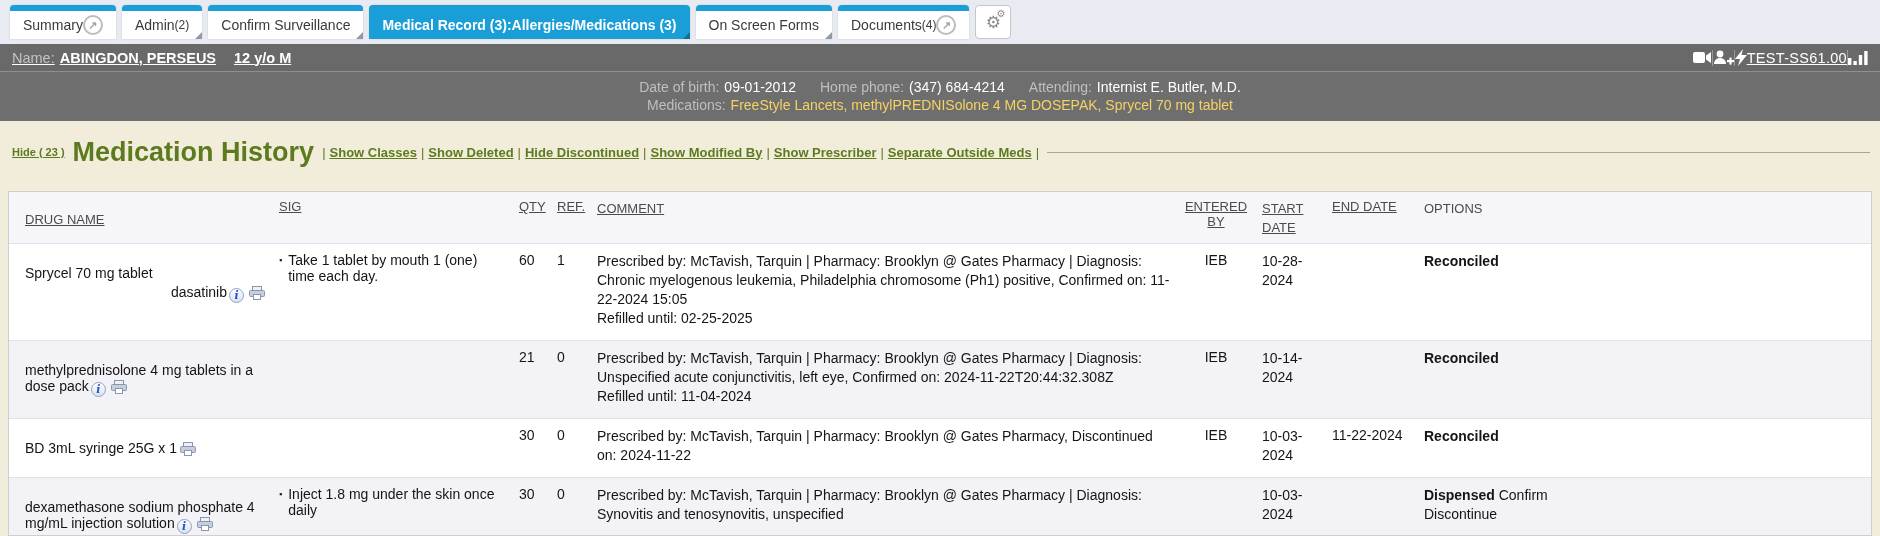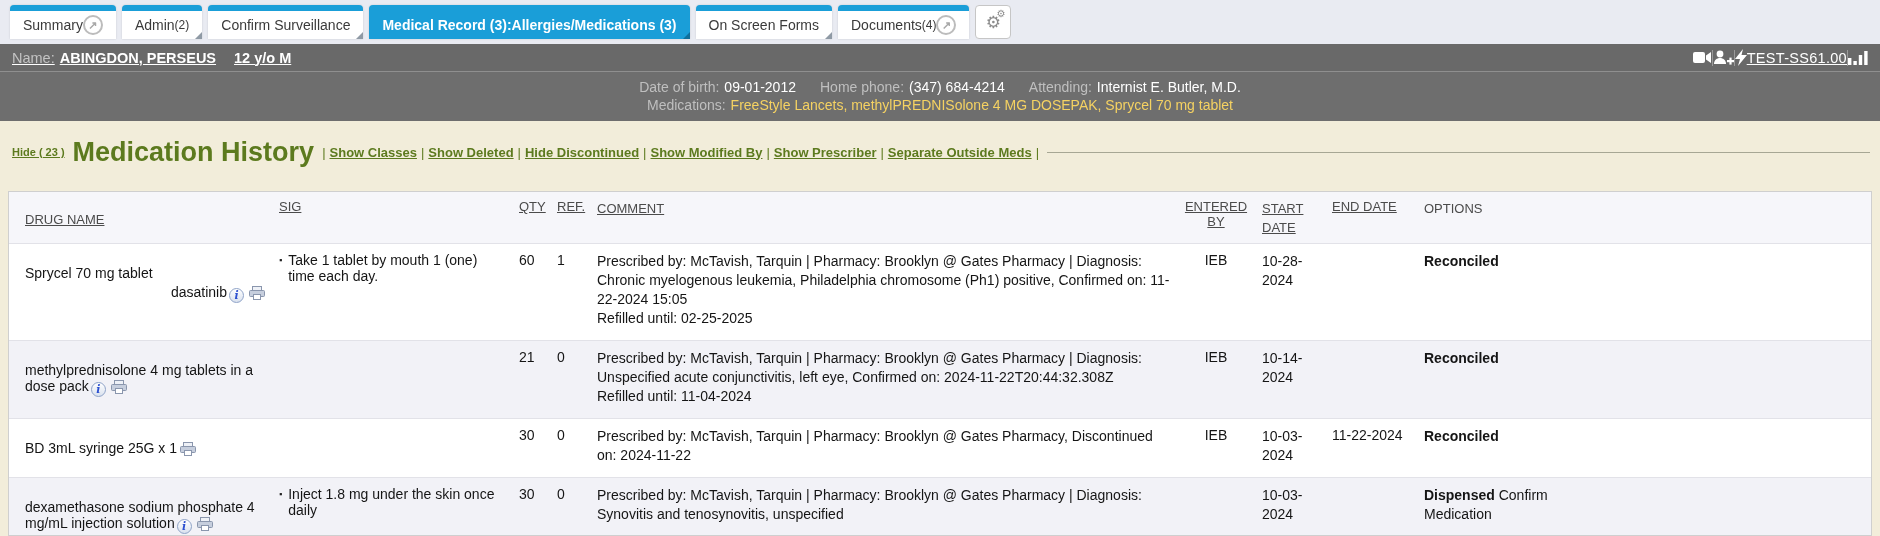--- a/index.html
+++ b/index.html
@@ -288,17 +288,17 @@
     <div class="cell c-ref">0</div>
     <div class="cell c-com">
       <div>Prescribed by: McTavish, Tarquin | Pharmacy: Brooklyn @ Gates Pharmacy | Diagnosis: Synovitis and tenosynovitis, unspecified</div>
     </div>
     <div class="cell c-ent"></div>
     <div class="cell c-start">10-03-2024</div>
     <div class="cell c-end"></div>
     <div class="cell c-opt">
       <span class="status">Dispensed</span>
       <span class="optlink">Confirm</span>
-      <span class="optlink">Medication</span>
+      <span class="optlink">Discontinue</span>
     </div>
     <div class="c-fill"></div>
   </div>
 </div>
 
 </body></html>

